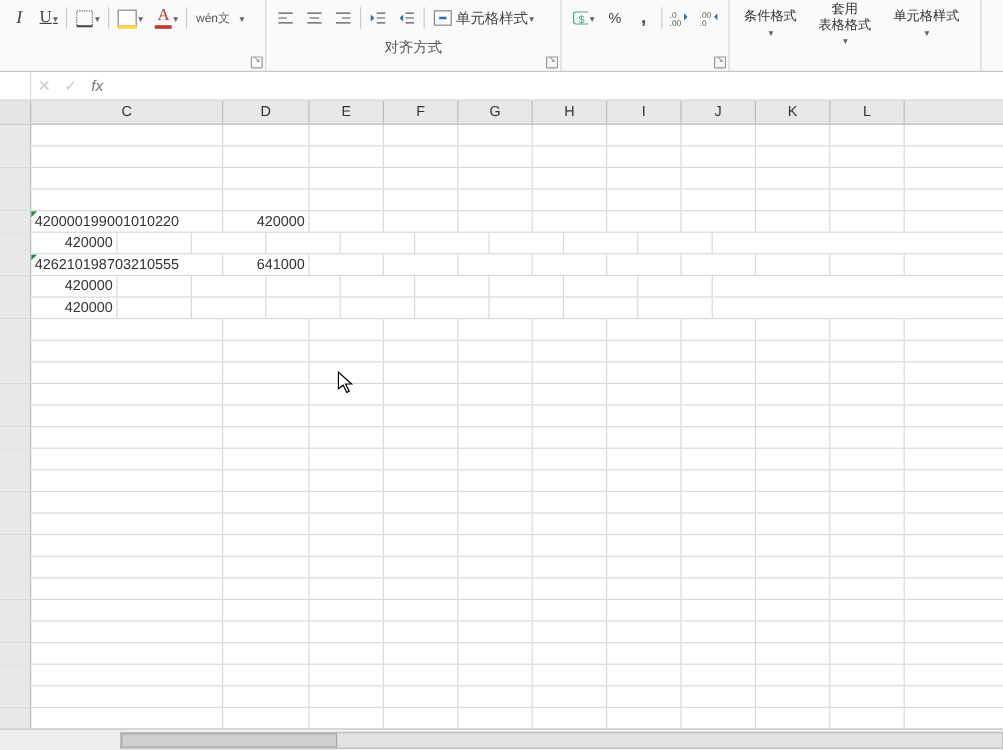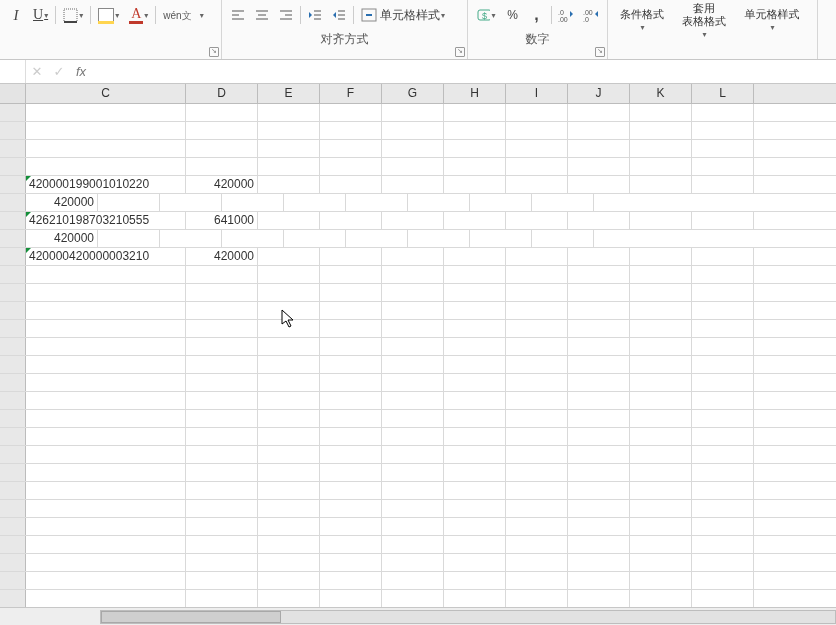--- a/index.html
+++ b/index.html
@@ -255,21 +255,20 @@
           </svg>
       </span>
       <span class="btn">
         <svg width="16" height="14">
             <text x="0" y="7" font-size="7" fill="#555">.00</text>
             <text x="0" y="14" font-size="7" fill="#555">.0</text>
             <polygon points="15,3 12,6 15,9" fill="#2a6fb0"></polygon>
           </svg>
       </span>
     </div>
-    <div class="ribbon-label">数字</div>
     <span class="dlaunch"></span>
   </div>
 
   <div class="ribbon-group" style="width:210px">
     <div class="ribbon-row" style="height:38px;">
       <div class="big-btn">
         <span>条件格式</span>
         <span class="drop-arrow">▾</span>
       </div>
       <div class="big-btn" style="width:60px;white-space:pre-line;">
@@ -407,21 +406,20 @@
         <div class="cell" style="width: 62px;"></div>
         <div class="cell" style="width: 62px;"></div>
         <div class="cell" style="width: 62px;"></div>
         <div class="cell" style="width: 62px;"></div>
         <div class="cell" style="width: 62px;"></div>
         <div class="cell" style="width: 62px;"></div>
         <div class="cell" style="width: 62px;"></div>
       </div>
       <div class="row">
         <div class="rowh"></div>
-        <div class="cell txtflag" style="width: 160px;">420000420000003210</div>
         <div class="cell align-r" style="width: 72px;">420000</div>
         <div class="cell" style="width: 62px;"></div>
         <div class="cell" style="width: 62px;"></div>
         <div class="cell" style="width: 62px;"></div>
         <div class="cell" style="width: 62px;"></div>
         <div class="cell" style="width: 62px;"></div>
         <div class="cell" style="width: 62px;"></div>
         <div class="cell" style="width: 62px;"></div>
         <div class="cell" style="width: 62px;"></div>
       </div>

